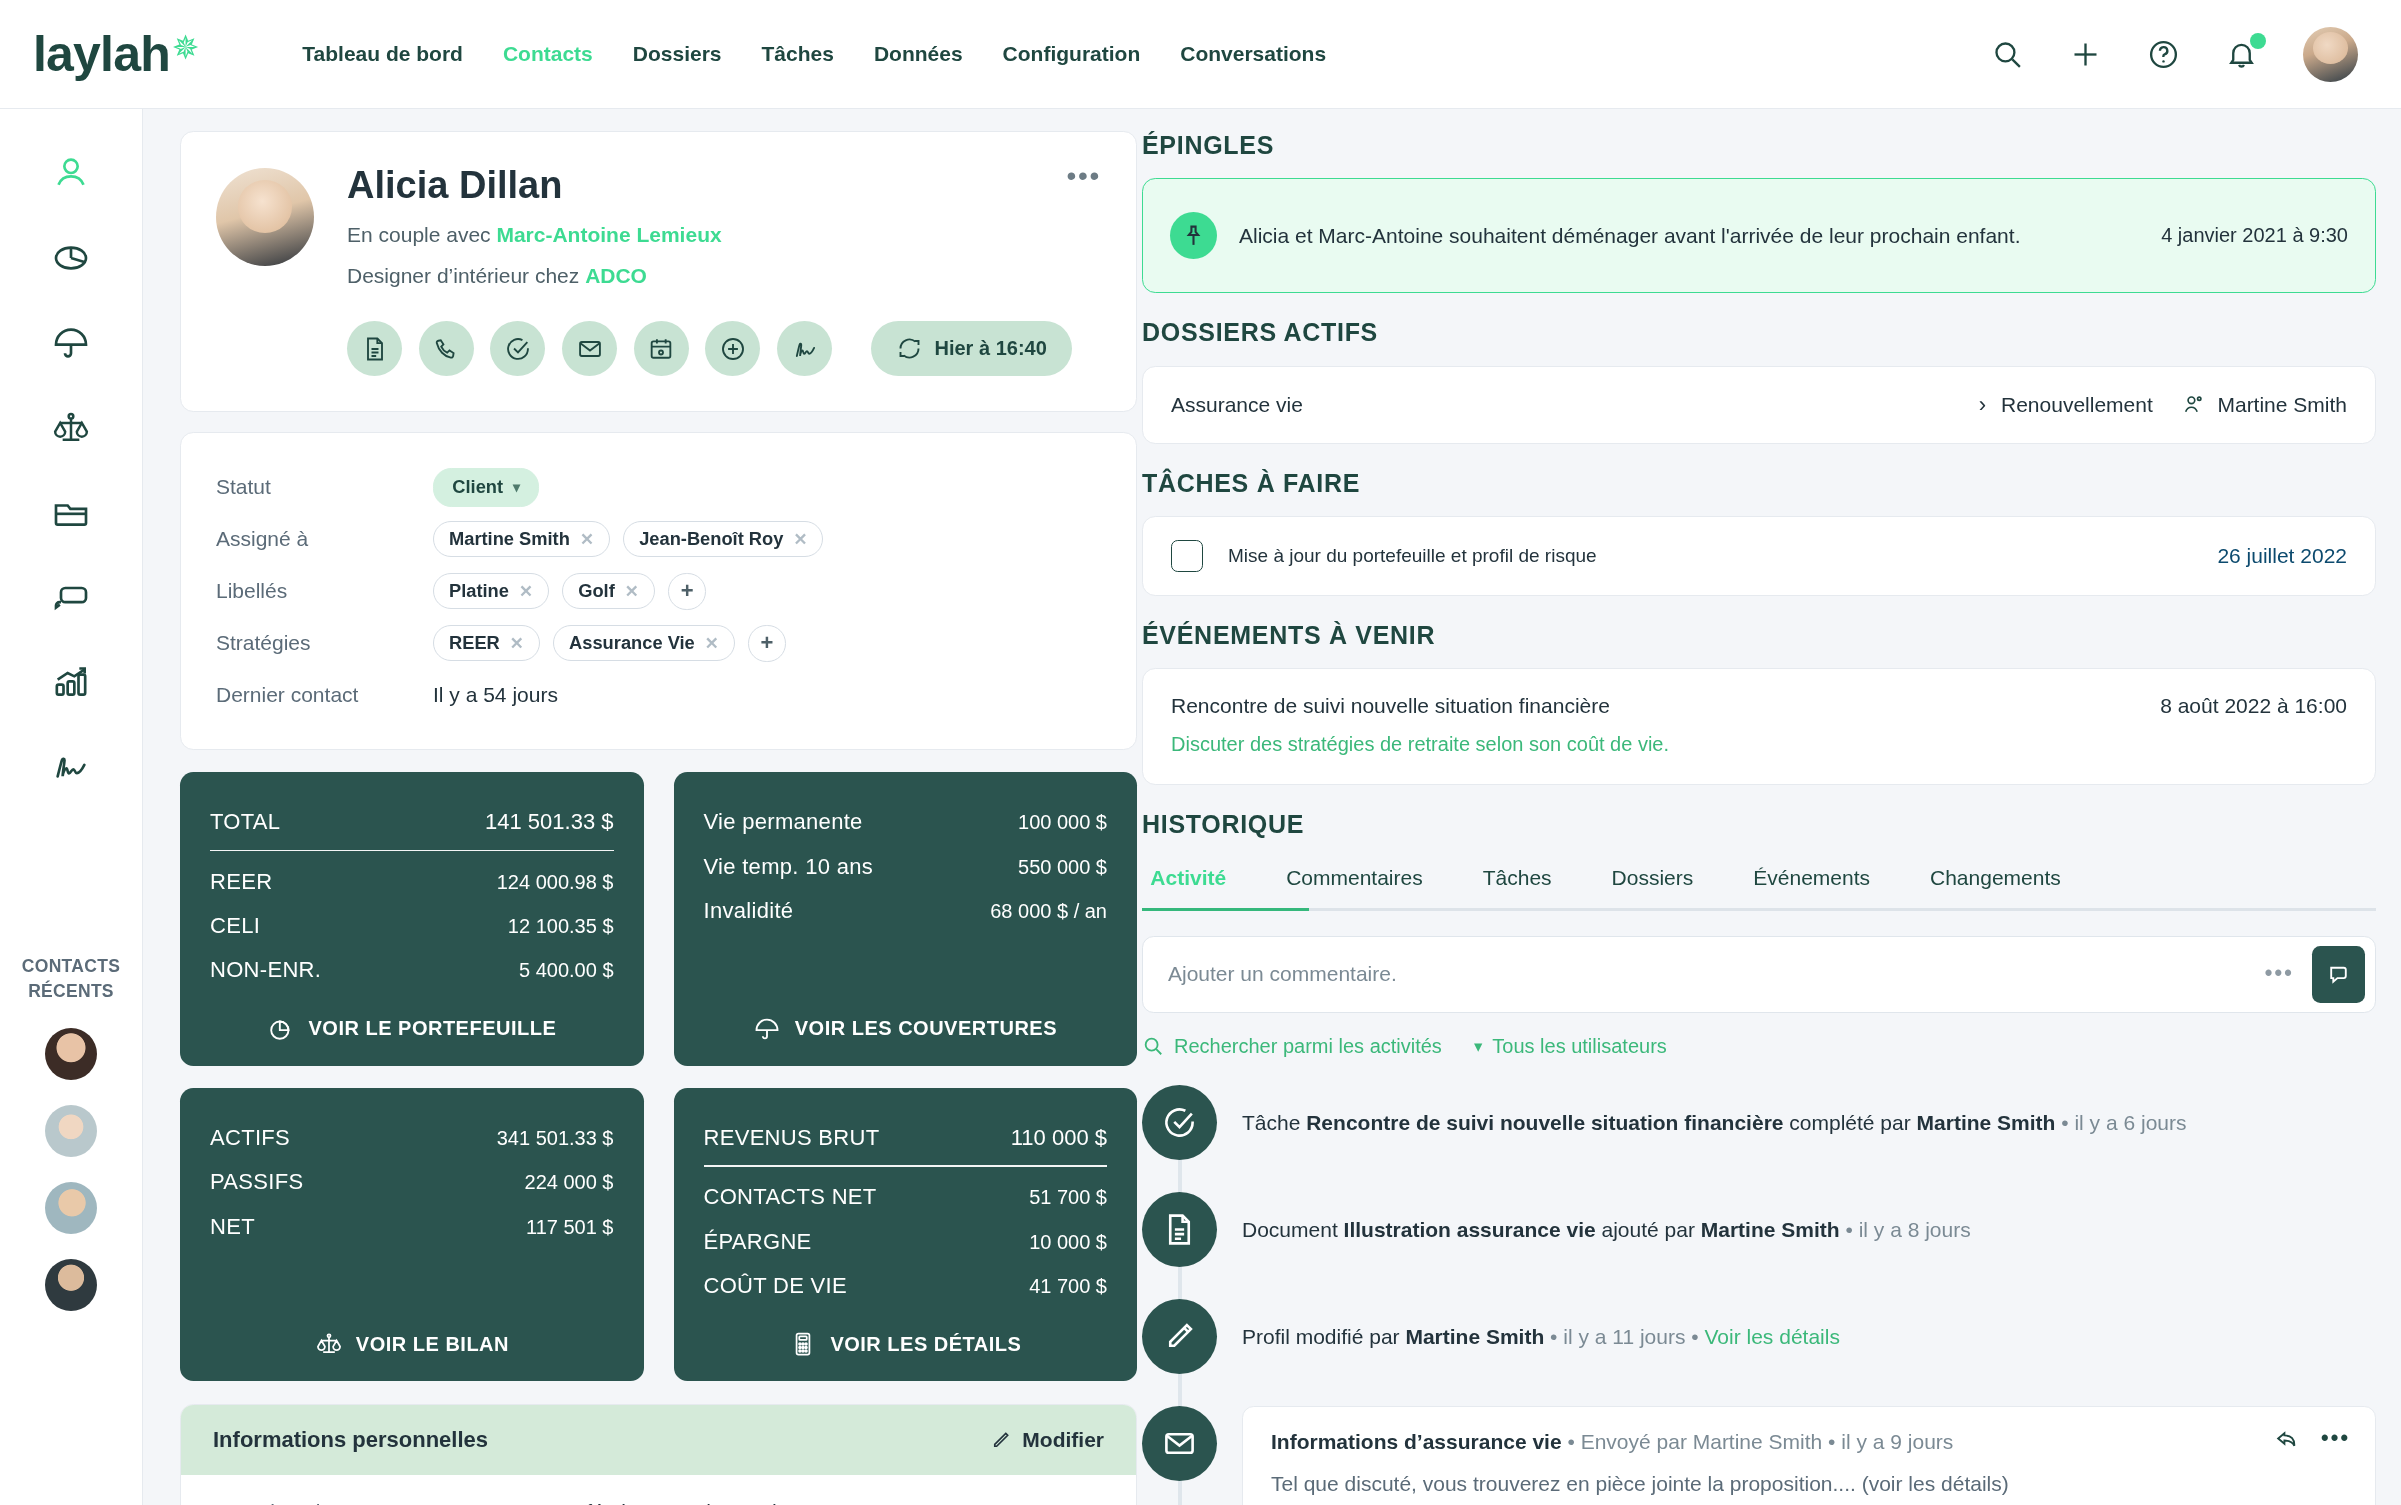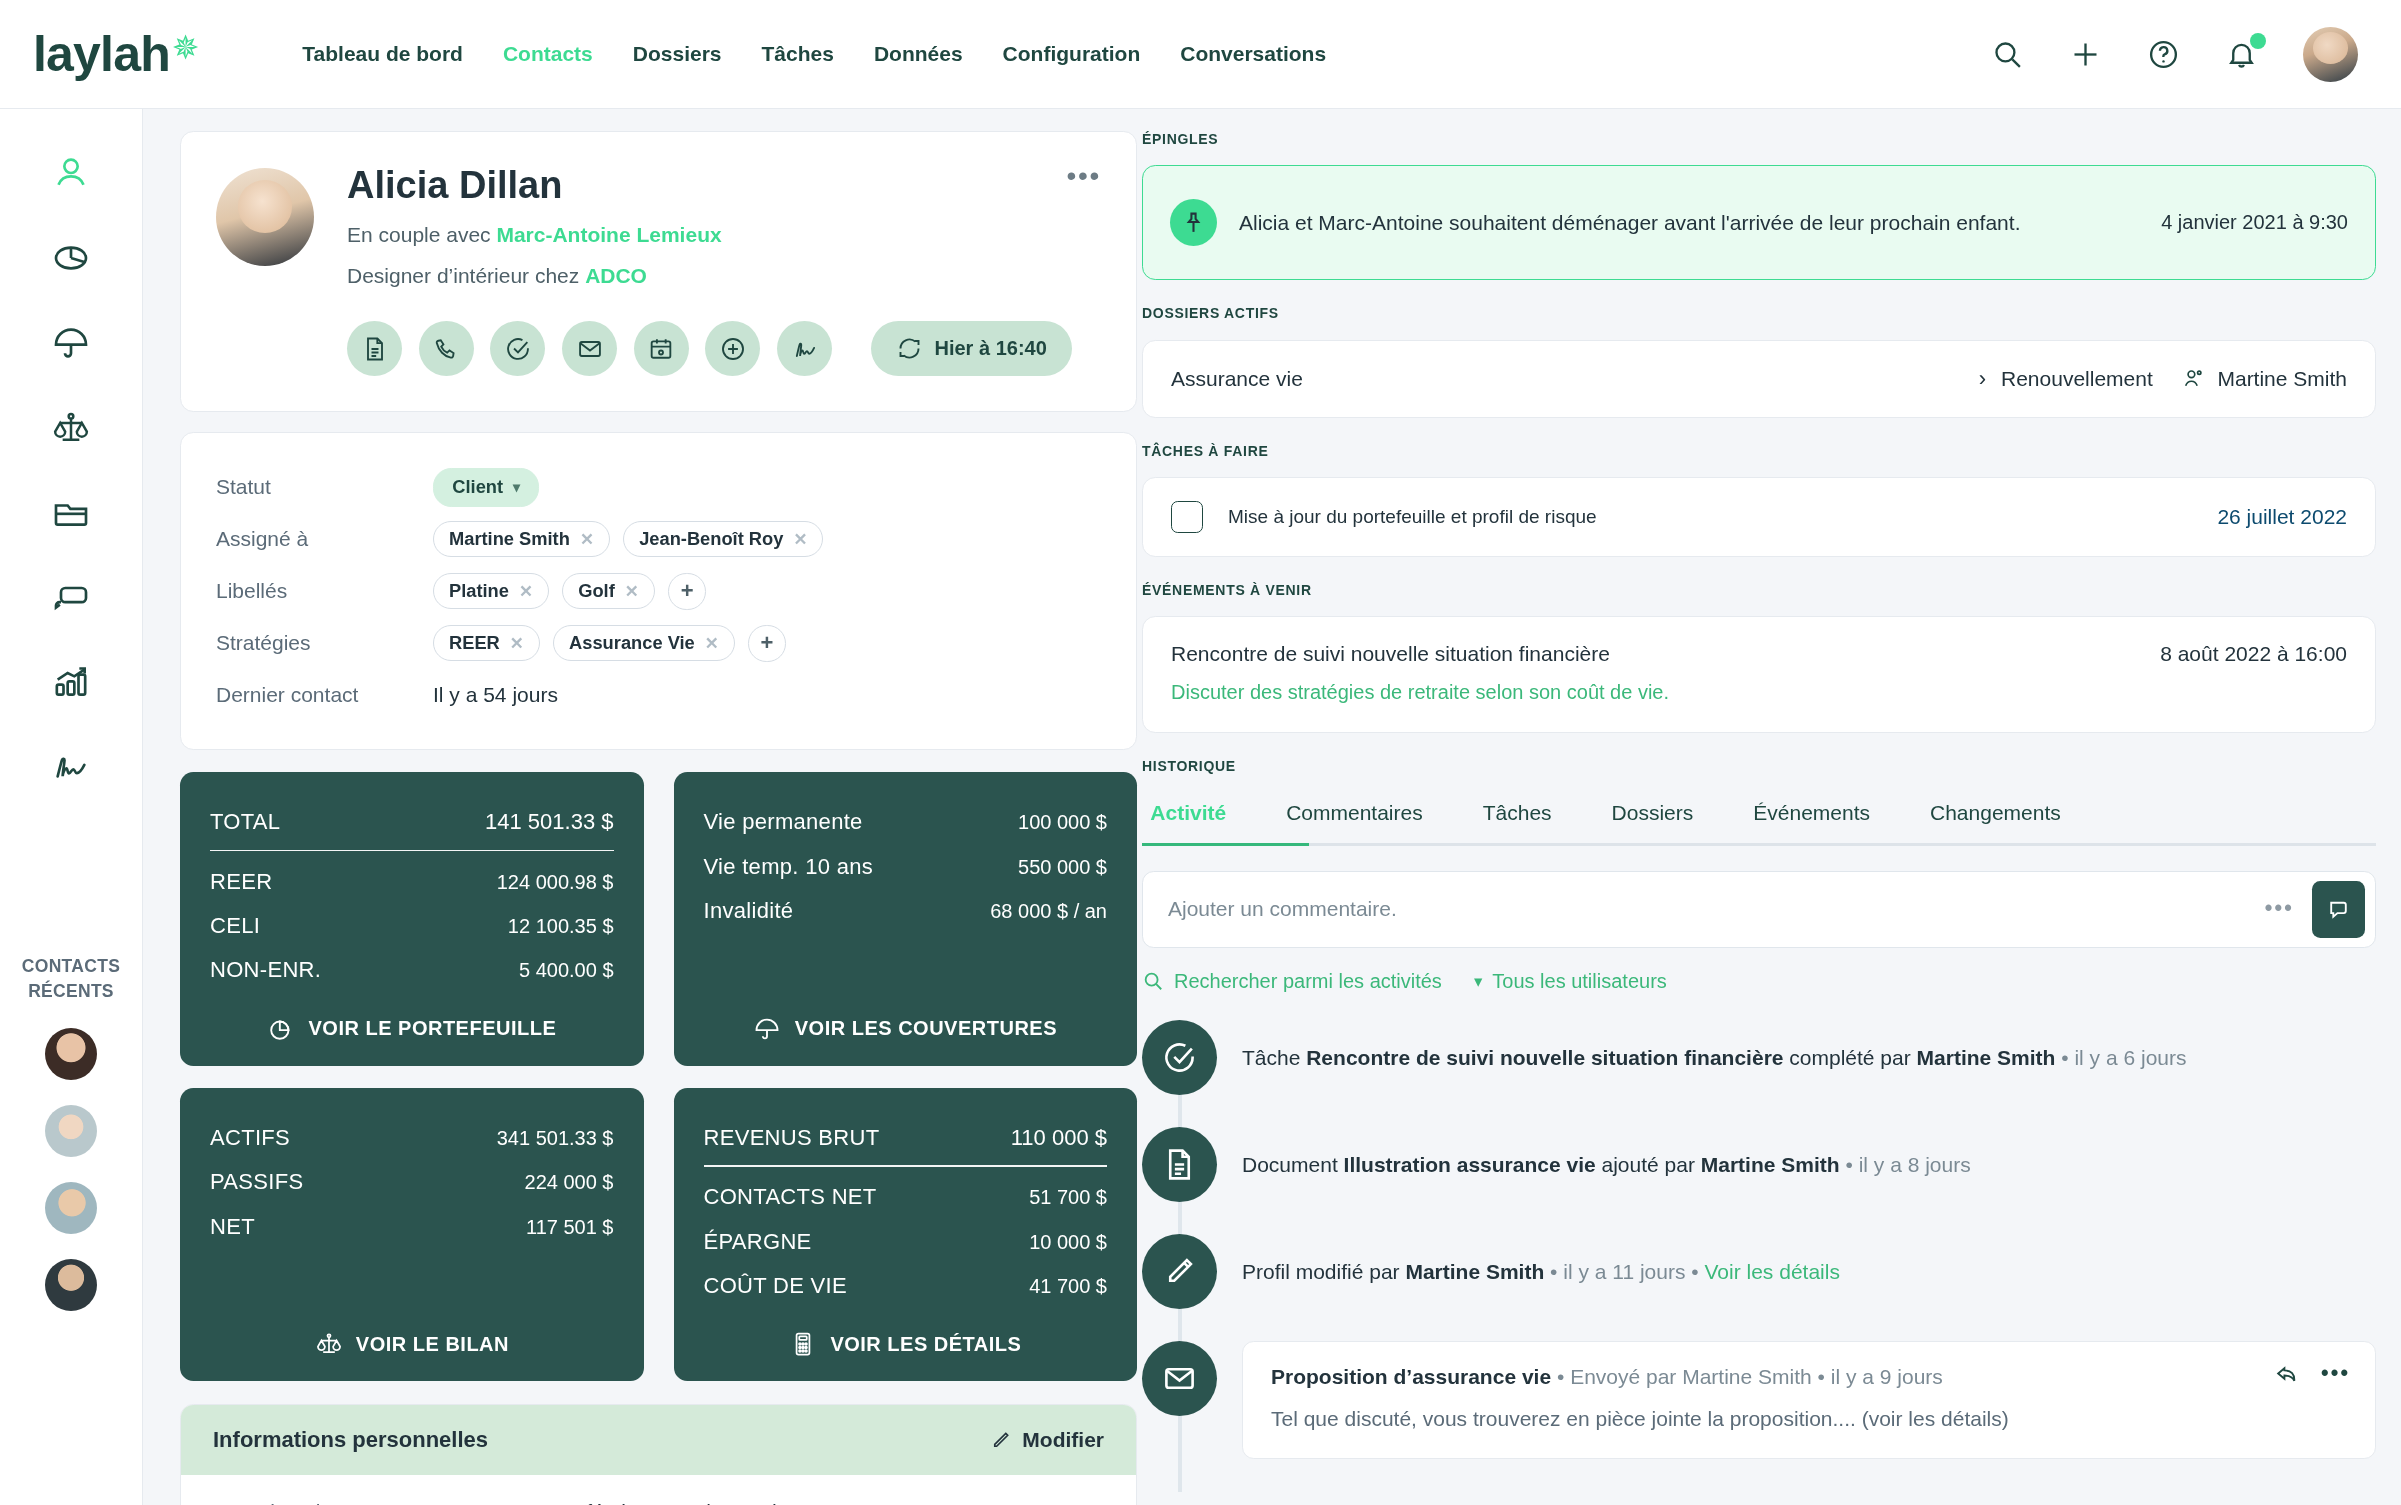--- a/index.html
+++ b/index.html
@@ -151,21 +151,21 @@
   }
   .pi-title { font-size: 22px; font-weight: 700; color: #23333c; }
   .pi-edit { display: flex; align-items: center; gap: 10px; font-size: 21px; color: #23333c; font-weight:700; cursor:pointer; }
   .pi-edit svg { width: 23px; height: 23px; }
   .pi-body { padding: 25px 32px 8.3px 32px; display: flex; }
   .pi-label { width: 344px; font-size: 21px; color: #5b6b78; }
   .pi-value { font-size: 21px; color: #23333c; }
 
   
   .sec-title {
-    font-size: 14px; font-weight: 700; color: #1f4740; letter-spacing: 0.7px; margin-bottom: 18.3px;
+    font-size: 25px; font-weight: 700; color: #1f4740; letter-spacing: 0.7px; margin-bottom: 18.3px;
   }
   .sec + .sec { margin-top: 25px; }
 
   .pin-card {
     border: 1.7px solid #3ddb92; background: #e9fbf1; border-radius: 13.3px;
     padding: 33px 27px; display: flex; align-items: center; gap: 22px;
   }
   .pin-bubble {
     width: 47px; height: 47px; border-radius: 50%; background: #3ddb92;
     display:flex; align-items:center; justify-content:center; color:#23333c; flex:none;
@@ -753,21 +753,21 @@
 
         <div class="feed-item">
           <div class="feed-dot">
             <svg viewBox="0 0 24 24" fill="none" stroke="currentColor" stroke-width="1.7">
                 <rect x="3.5" y="6" width="17" height="12" rx="1.5"></rect>
                 <path d="m3.8 7 8.2 6.3L20.2 7"></path>
               </svg>
           </div>
           <div class="feed-card">
             <div class="fc-head">
-              <b>Proposition d’assurance vie</b><span class="muted">  •  </span><span class="muted">Envoyé par Martine Smith</span><span class="muted">  •  </span><span class="muted">il y a 9 jours</span>
+              <b>Informations d’assurance vie</b><span class="muted">  •  </span><span class="muted">Envoyé par Martine Smith</span><span class="muted">  •  </span><span class="muted">il y a 9 jours</span>
             </div>
             <div class="fc-body">Tel que discuté, vous trouverez en pièce jointe la proposition.... (voir les détails)</div>
             <div class="fc-actions">
               <svg viewBox="0 0 24 24" fill="none" stroke="currentColor" stroke-width="1.8">
                   <path d="M10 6 4 11l6 5v-3c5 0 8 1.6 9.5 5 .3-6.2-2.8-9.8-9.5-10z"></path>
                 </svg>
               <span class="dots">•••</span>
             </div>
           </div>
         </div>

